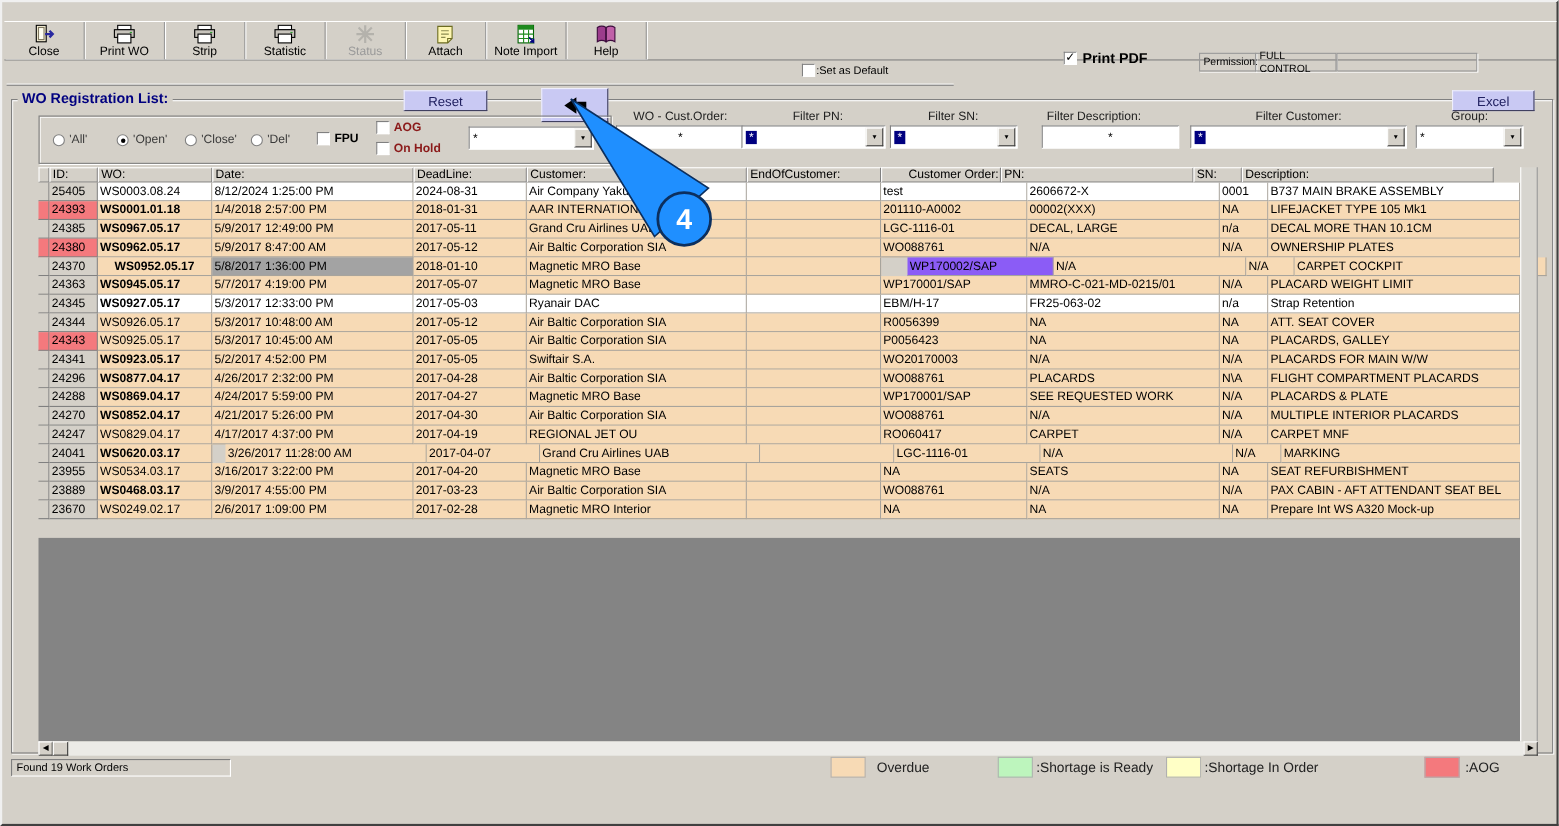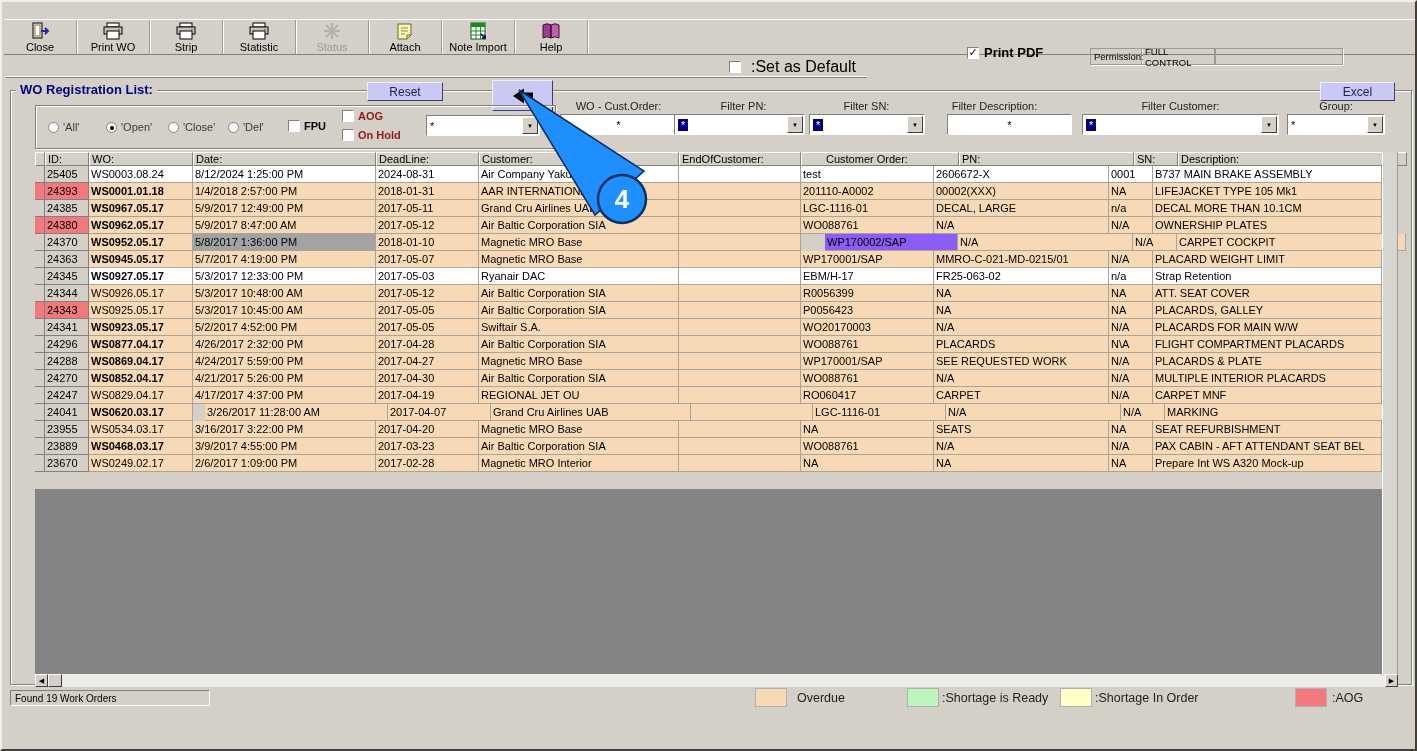--- a/index.html
+++ b/index.html
@@ -31,21 +31,21 @@
                font-size:10px; display:flex; align-items:center; padding:0 3px; }
 
   
   .tabstrip { position:absolute; left:8px; top:55px; height:20px; display:flex; align-items:flex-end; }
   .tab { height:17px; padding:1px 9px 0 9px; border-top:1px solid #fff; border-left:1px solid #fff;
          border-right:1px solid #404040; border-top-left-radius:2px; border-top-right-radius:2px;
          font-weight:bold; font-size:11px; display:flex; align-items:center; gap:4px; background:#d4d0c8; }
   .tab.active { height:20px; margin-top:-3px; z-index:2; }
   .tabline { position:absolute; left:4px; top:74px; width:861px; height:0;
              border-top:1px solid #fff; border-bottom:1px solid #808080; }
-  .setdef { position:absolute; left:727px; top:56px; display:flex; align-items:center; gap:10px; font-size:16px; }
+  .setdef { position:absolute; left:727px; top:56px; display:flex; align-items:center; gap:1px; font-size:10px; }
   .lavbtn { position:absolute; background:#c9c9f3; border-top:1px solid #eeeefc; border-left:1px solid #eeeefc;
             border-right:1px solid #404060; border-bottom:1px solid #404060; color:#202060; font-size:12px;
             display:flex; align-items:center; justify-content:center; font-family:"Liberation Sans",sans-serif; }
   .field { position:absolute; height:21px; background:#fff; border:1px solid; border-color:#808080 #fff #fff #808080;
            display:flex; align-items:center; padding:0 3px; font-size:11px; }
   .field .drop { position:absolute; right:1px; top:1px; bottom:1px; width:16px; background:#d4d0c8;
                  border-top:1px solid #fff; border-left:1px solid #fff; border-right:1px solid #404040;
                  border-bottom:1px solid #404040; display:flex; align-items:center; justify-content:center;
                  font-size:6px; color:#000; }
   .hl { background:#000080; color:#fff; padding:0 3px; }
@@ -272,21 +272,21 @@
 
   <div class="grid">
     <div class="ghead" id="grid-header">
         <div class="hc" style="width: 10px;"></div>
         <div class="hc" style="width: 44px;">ID:</div>
         <div class="hc" style="width: 104px;">WO:</div>
         <div class="hc" style="width: 183px;">Date:</div>
         <div class="hc" style="width: 103px;">DeadLine:</div>
         <div class="hc" style="width: 200px;">Customer:</div>
         <div class="hc" style="width: 122px;">EndOfCustomer:</div>
-        <div class="hc" style="width: 158px; padding-left: 24px;">Customer Order:</div>
+        <div class="hc" style="width: 109px; padding-left: 24px;">Customer Order:</div>
         <div class="hc" style="width: 175px;">PN:</div>
         <div class="hc" style="width: 44px;">SN:</div>
         <div class="hc" style="width: 229px;">Description:</div>
       </div>
     <div id="grid-body">
         <div class="grow">
           <div class="c idc" style="width: 10px;"></div>
           <div class="c idc" style="width: 44px;">25405</div>
           <div class="c" style="width: 104px; background: rgb(255, 255, 255);">WS0003.08.24</div>
           <div class="c" style="width: 183px; background: rgb(255, 255, 255);">8/12/2024 1:25:00 PM</div>
@@ -333,21 +333,21 @@
           <div class="c" style="width: 200px; background: rgb(247, 218, 181);">Air Baltic Corporation SIA</div>
           <div class="c" style="width: 122px; background: rgb(247, 218, 181);"></div>
           <div class="c" style="width: 133px; background: rgb(247, 218, 181);">WO088761</div>
           <div class="c" style="width: 175px; background: rgb(247, 218, 181);">N/A</div>
           <div class="c" style="width: 44px; background: rgb(247, 218, 181);">N/A</div>
           <div class="c" style="width: 229px; background: rgb(247, 218, 181);">OWNERSHIP PLATES</div>
         </div>
         <div class="grow">
           <div class="c idc" style="width: 10px;"></div>
           <div class="c idc" style="width: 44px;">24370</div>
-          <div class="c" style="width: 104px; background: rgb(247, 218, 181); font-weight: bold;">WS0952.05.17</div>
+          <div class="c" style="width: 104px; background: rgb(247, 218, 181); font-weight: bold; text-align: center;">WS0952.05.17</div>
           <div class="c" style="width: 183px; background: #a3a3a3;">5/8/2017 1:36:00 PM</div>
           <div class="c" style="width: 103px; background: rgb(247, 218, 181);">2018-01-10</div>
           <div class="c" style="width: 200px; background: rgb(247, 218, 181);">Magnetic MRO Base</div>
           <div class="c" style="width: 122px; background: rgb(247, 218, 181);"></div>
           <div class="c" style="width: 133px; background: #8b5cf6; margin-left: 24px;">WP170002/SAP</div>
           <div class="c" style="width: 175px; background: rgb(247, 218, 181);">N/A</div>
           <div class="c" style="width: 44px; background: rgb(247, 218, 181);">N/A</div>
           <div class="c" style="width: 229px; background: rgb(247, 218, 181);">CARPET COCKPIT</div>
         </div>
         <div class="grow">

